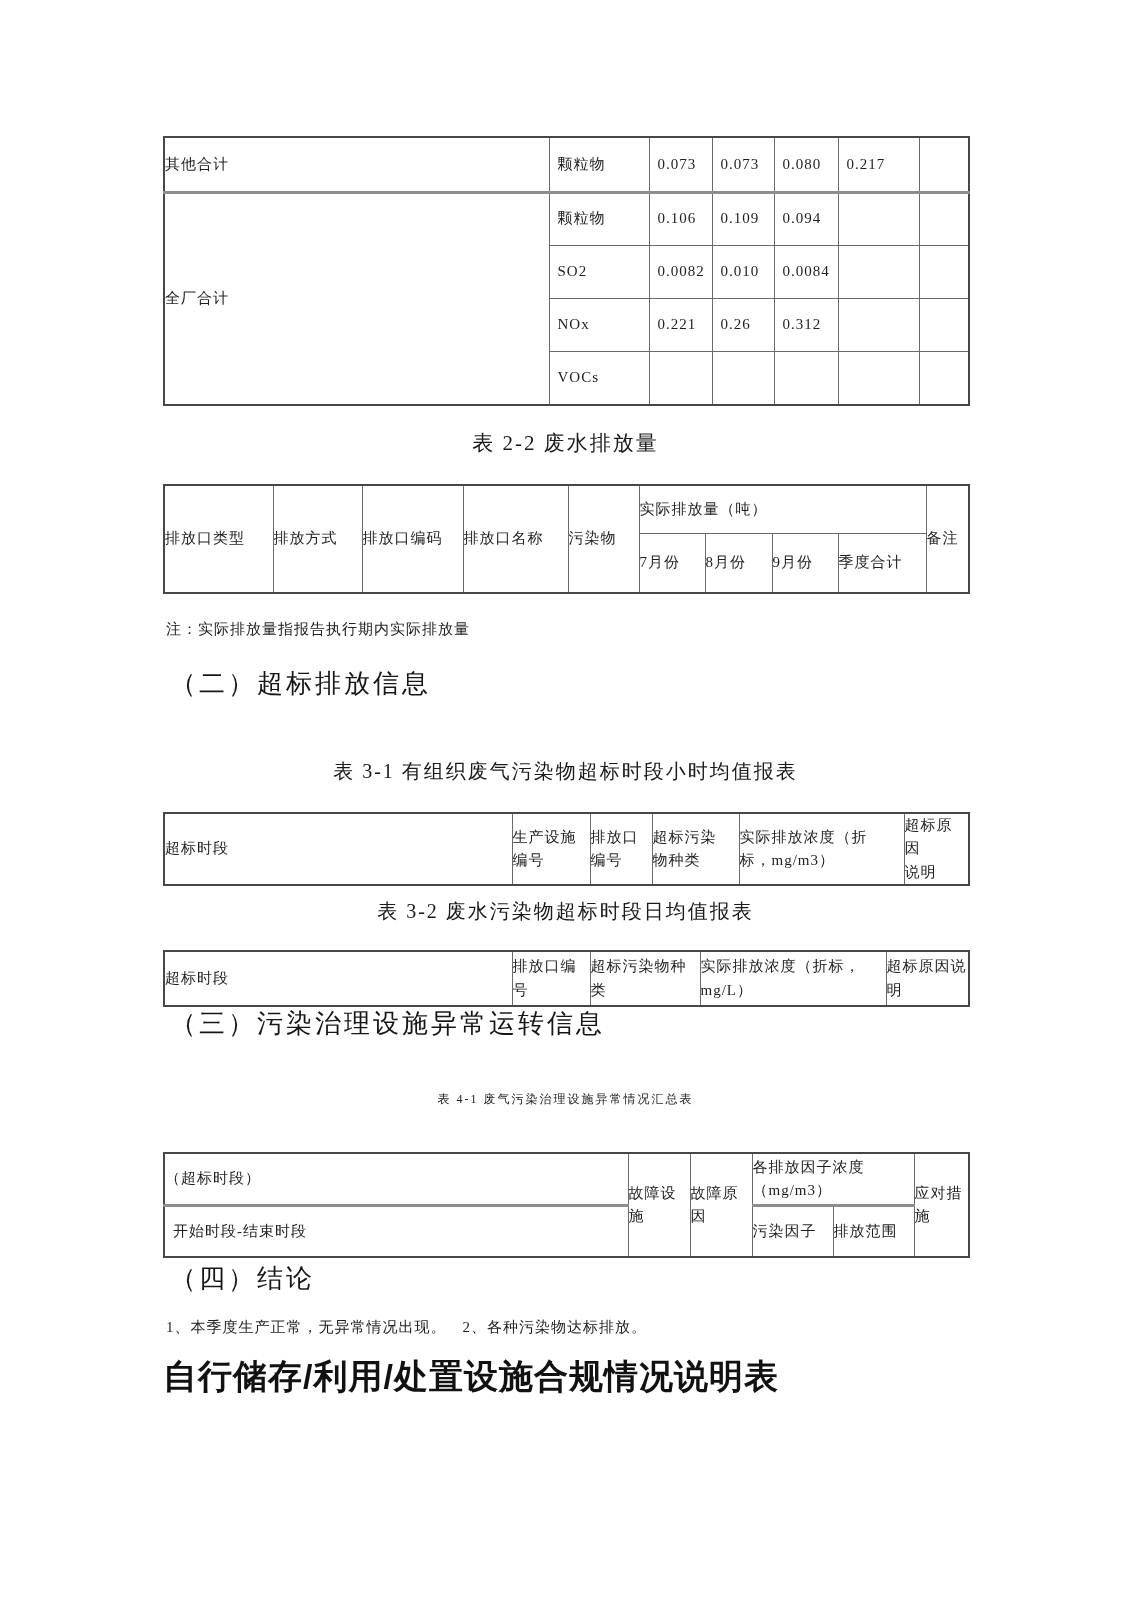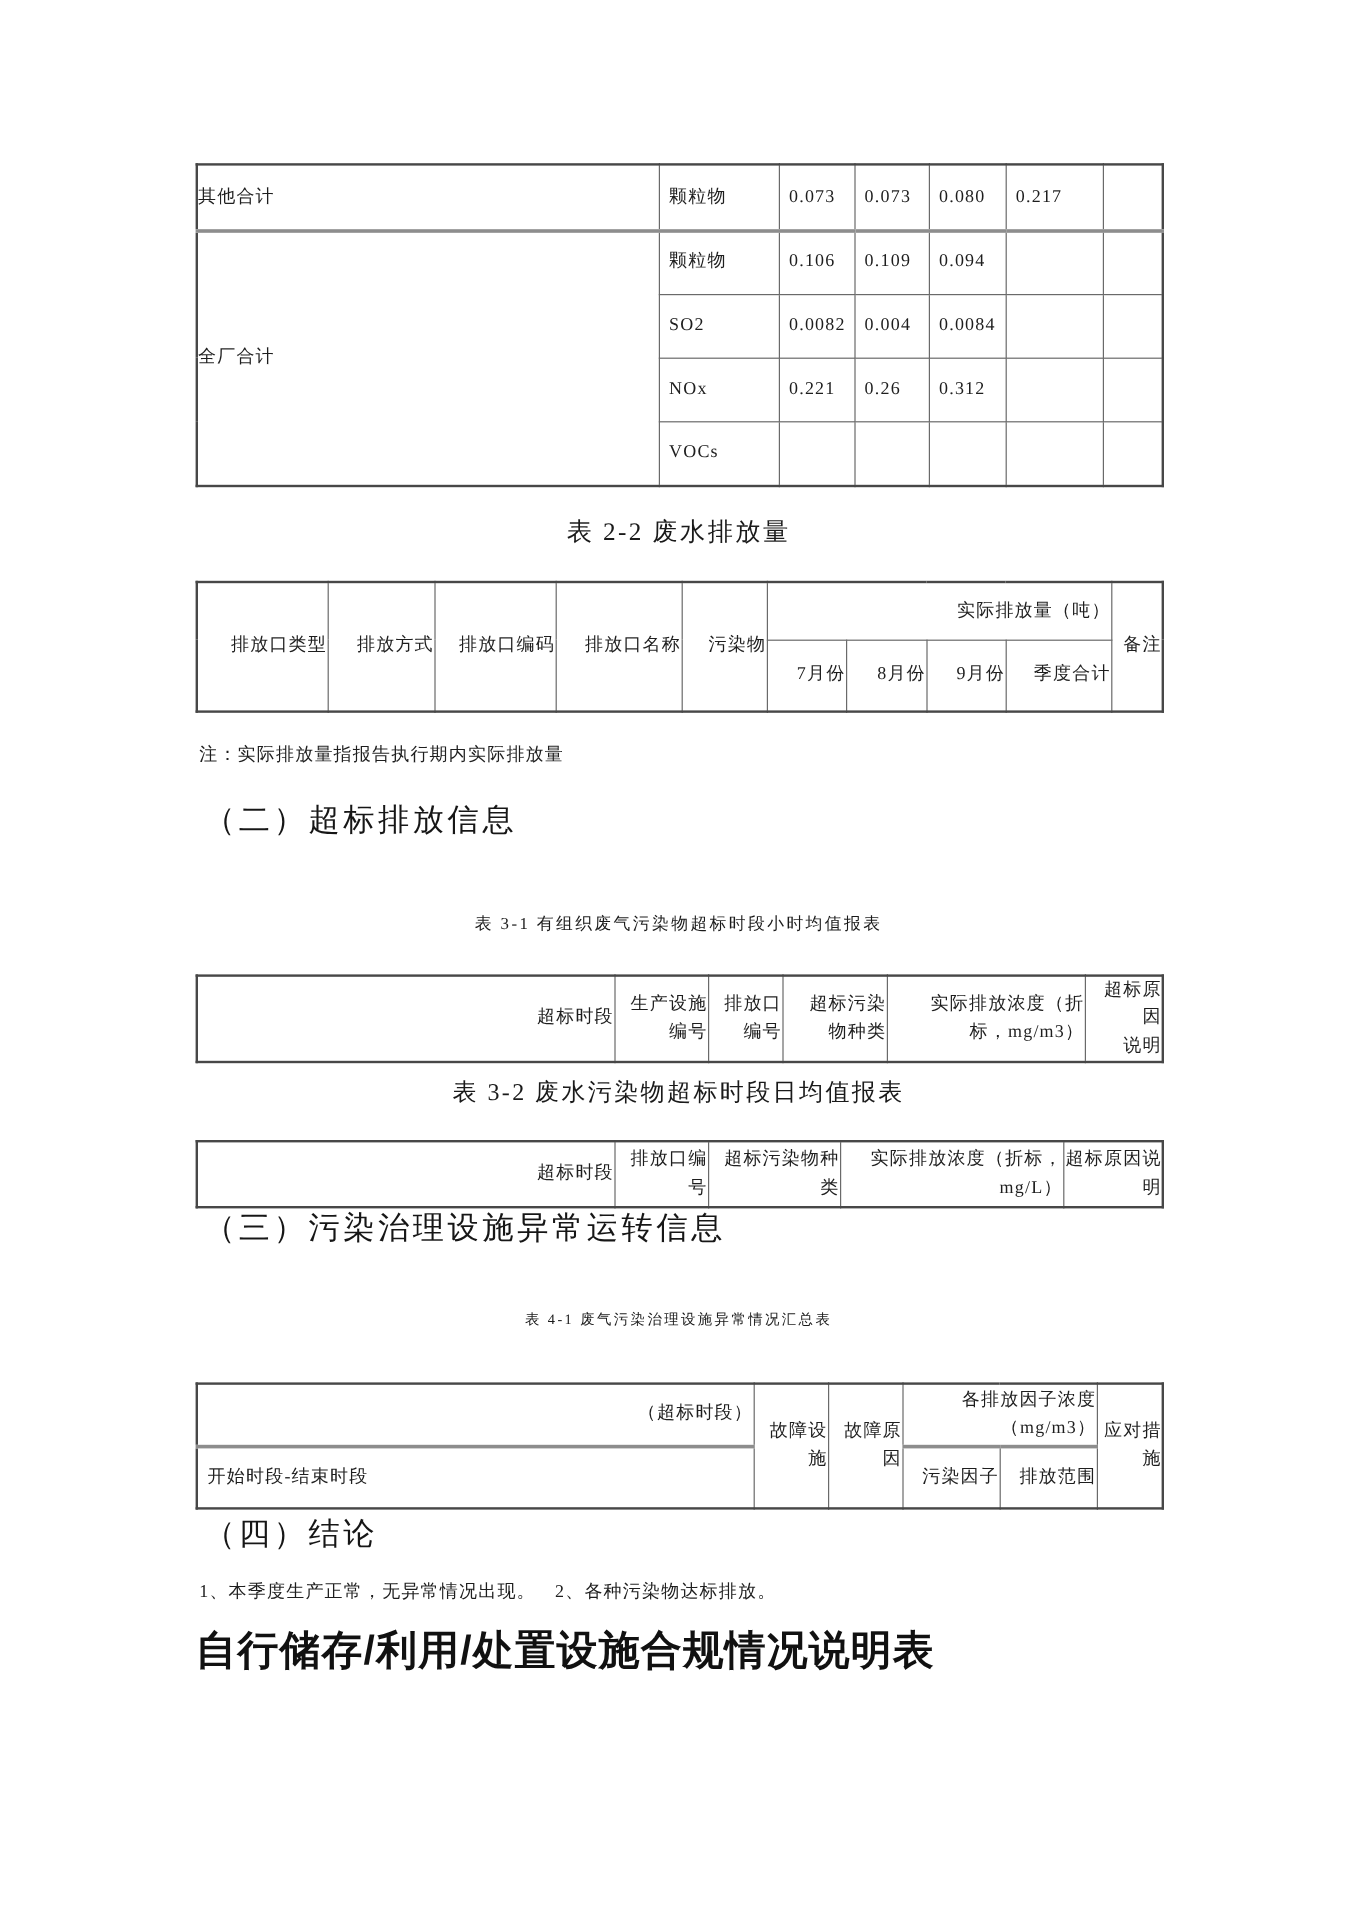--- a/index.html
+++ b/index.html
@@ -20,21 +20,21 @@
     border:1px solid #6a6a6a;
     font-size:15px; line-height:1.55;
     vertical-align:middle;
     letter-spacing:1px;
     overflow:hidden;
     color:#1e1e1e;
   }
   tr.thick td { border-top:3px solid #8d8d8d; }
   td.c { text-align:left; }
   td.l { text-align:left; padding-left:8px; }
-  td.th { white-space:pre-line; text-align:right; }
+  td.th { white-space:pre-line; text-align:left; }
   td.lth { white-space:pre-line; text-align:left; padding-left:8px; }
 
   .gas td { height:53px; }
   .gas tr.r0 td { height:55px; }
   .gas tr.r4 td { height:54px; }
 
   .t22 tr.hr1 td { height:48px; }
   .t22 tr.hr2 td { height:60px; }
   .t31 td, .t32 td { height:55px; }
   .t41 td { height:52px; }
@@ -89,21 +89,21 @@
         <td class="l">颗粒物</td>
         <td class="l">0.106</td>
         <td class="l">0.109</td>
         <td class="l">0.094</td>
         <td class="l"></td>
         <td class="l"></td>
       </tr>
       <tr class="r2">
         <td class="l">SO2</td>
         <td class="l">0.0082</td>
-        <td class="l">0.004</td>
+        <td class="l">0.010</td>
         <td class="l">0.0084</td>
         <td class="l"></td>
         <td class="l"></td>
       </tr>
       <tr class="r3">
         <td class="l">NOx</td>
         <td class="l">0.221</td>
         <td class="l">0.26</td>
         <td class="l">0.312</td>
         <td class="l"></td>
@@ -151,21 +151,21 @@
         <td class="th">9月份</td>
         <td class="th">季度合计</td>
       </tr>
     </tbody>
   </table>
 
   <div class="note" style="top:618px">注：实际排放量指报告执行期内实际排放量</div>
 
   <div class="sec" style="top:666px">（二）超标排放信息</div>
 
-  <div class="ttitle" style="top:756px;font-size:14px">表 3-1 有组织废气污染物超标时段小时均值报表</div>
+  <div class="ttitle" style="top:756px;font-size:20px">表 3-1 有组织废气污染物超标时段小时均值报表</div>
 
   <table class="tbl t31" style="top:812px">
     <colgroup>
       <col style="width:348px">
         <col style="width:78px">
         <col style="width:62px">
       <col style="width:87px">
         <col style="width:165px">
         <col style="width:65px">
     </colgroup>

